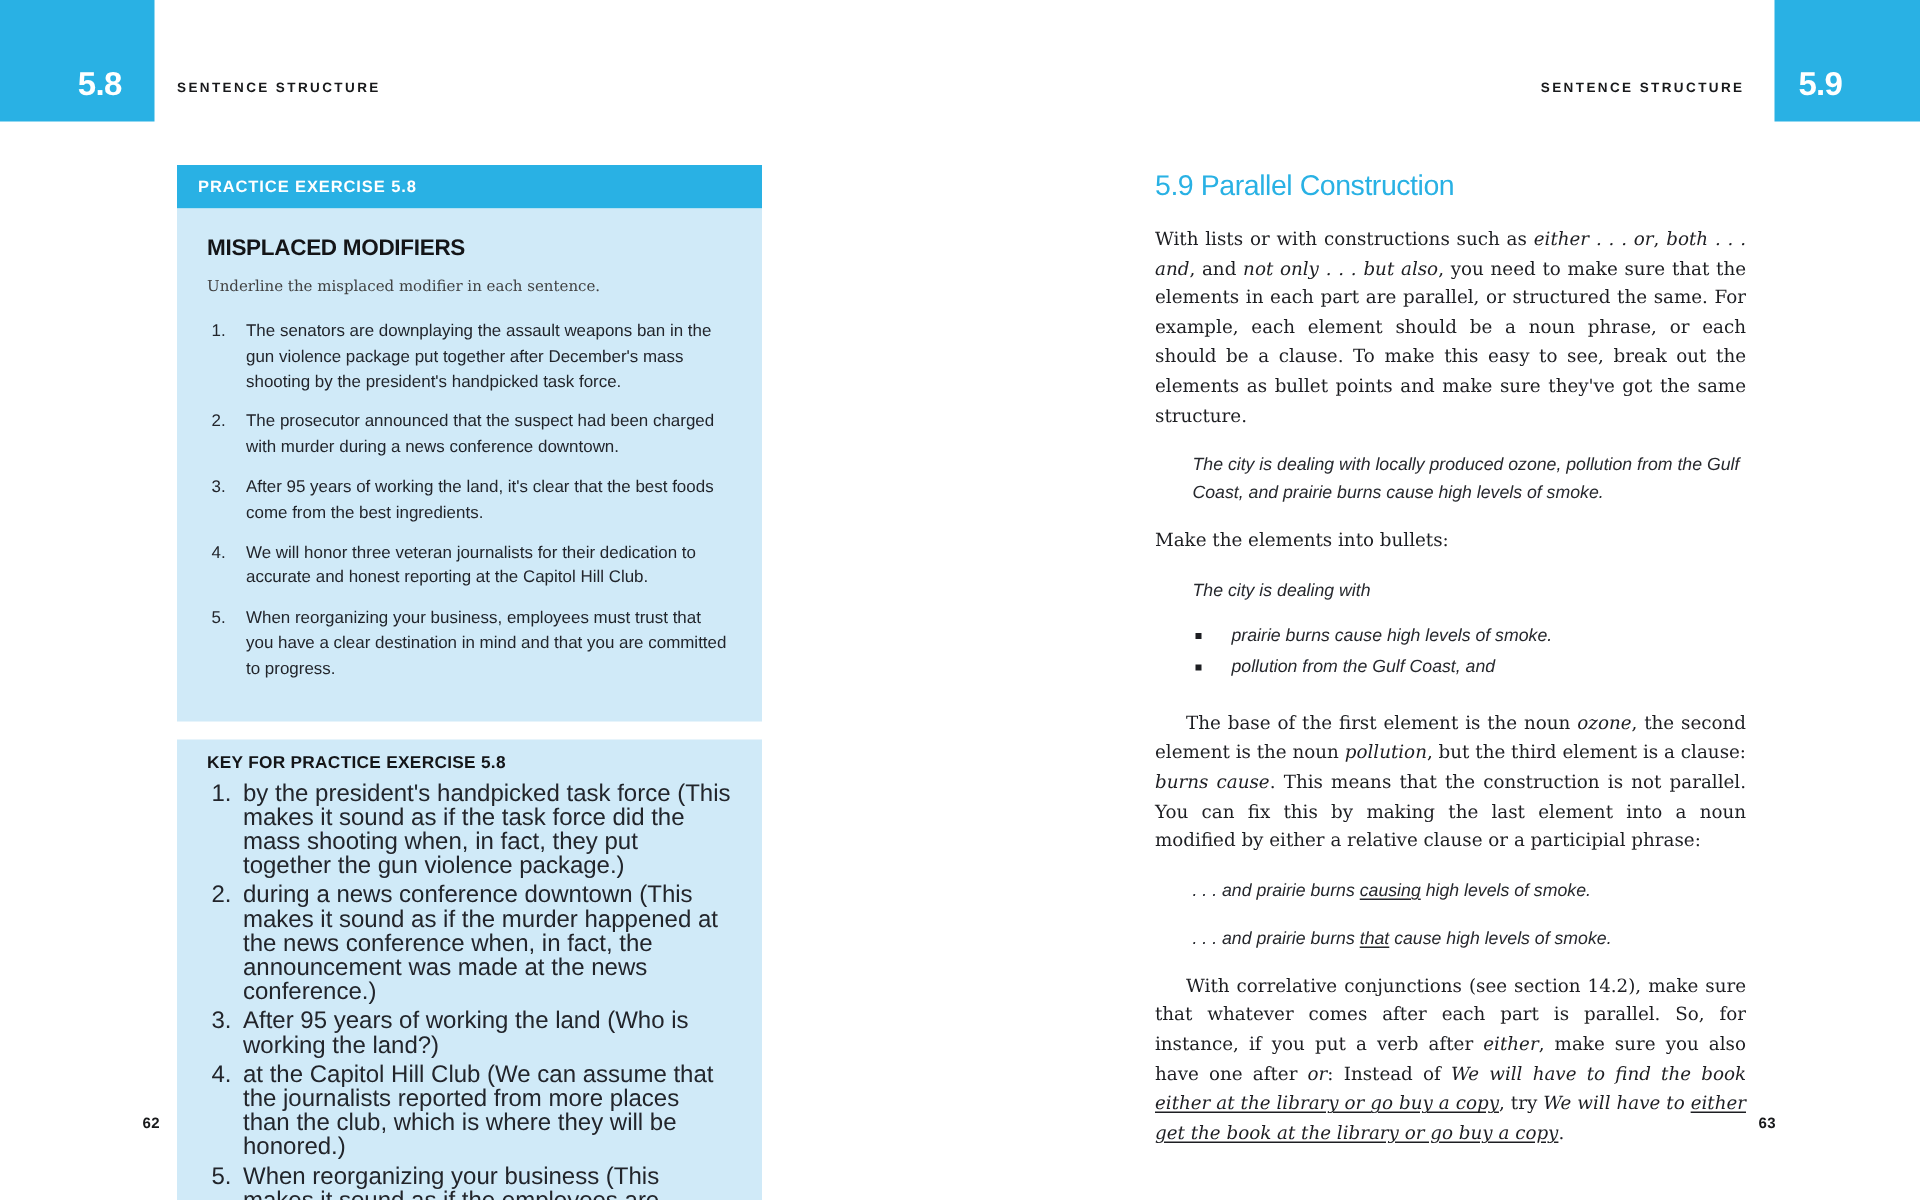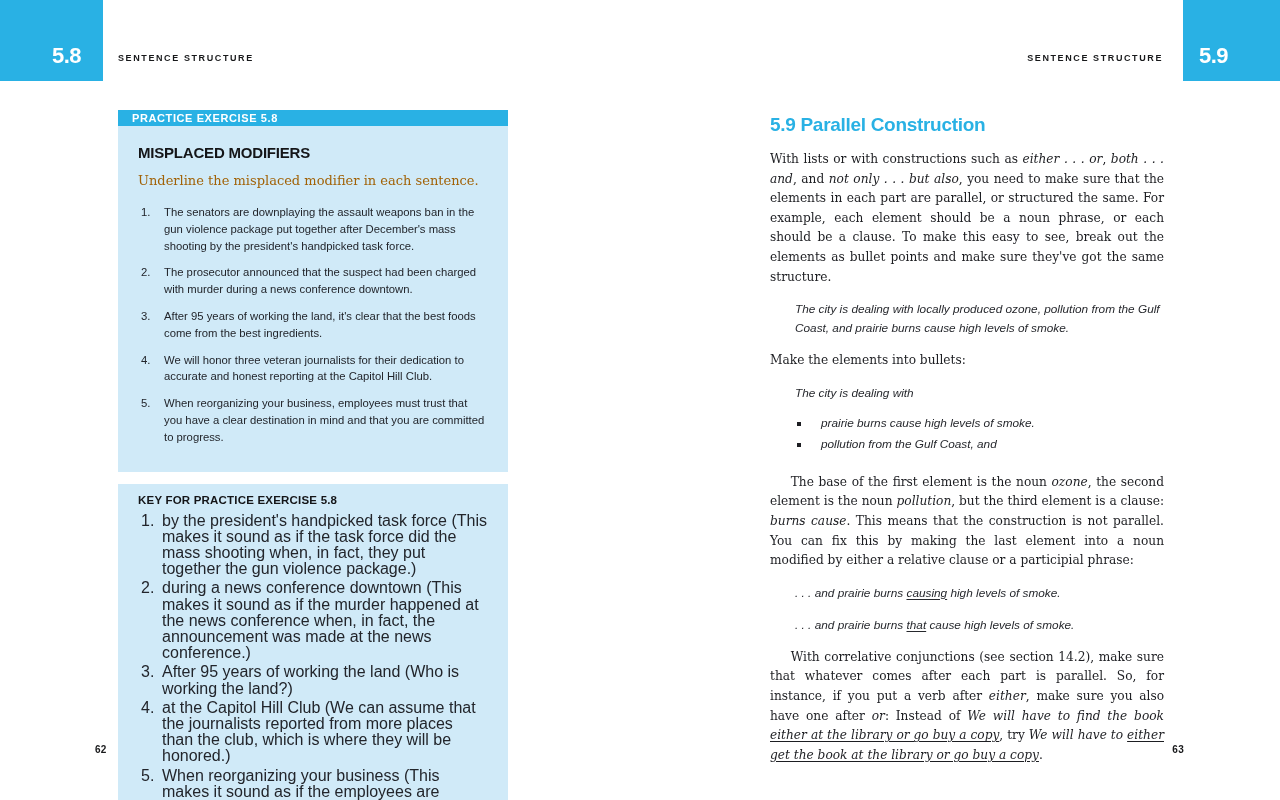--- a/index.html
+++ b/index.html
@@ -26,35 +26,35 @@
     font-size: 9px; font-weight: bold; letter-spacing: 1.6px;
     color: #18191b;
   }
   .running-title.left  { left: 118px; }
   .running-title.right { right: 117px; text-align: right; }
 
   
   .left-col { position: absolute; left: 118px; top: 110px; width: 390px; }
 
   .banner {
-    height: 16px; background: #29b1e4; color: #ffffff;
+    height: 29px; background: #29b1e4; color: #ffffff;
     display: flex; align-items: center; padding-left: 14px;
     font-size: 11px; font-weight: bold; letter-spacing: 0.6px;
   }
   .panel { background: #d0eaf8; padding: 14px 20px 16px 20px; }
   .panel.main { min-height: 326px; }
   .panel.key  { margin-top: 12px; min-height: 224px; padding-top: 10px; }
 
   .panel-title {
     font-size: 15px; font-weight: bold; letter-spacing: -0.2px;
     color: #141518; margin: 4px 0 12px 0;
   }
   .instructions {
     font-family: "DejaVu Serif", serif;
-    font-size: 13px; color: #a16207; margin-bottom: 16px;
+    font-size: 10px; color: #404040; margin-bottom: 16px;
   }
 
   ol.num-list { list-style: none; counter-reset: n; }
   ol.num-list li {
     counter-increment: n; position: relative;
     padding-left: 26px; font-size: 11.3px; line-height: 16.8px;
     color: #22252b; margin-bottom: 10px;
   }
   ol.num-list li::before {
     content: counter(n) "."; position: absolute; left: 3px; top: 0;
@@ -63,21 +63,21 @@
 
   .key-title {
     font-size: 11.5px; font-weight: bold; letter-spacing: 0.2px;
     color: #141518; margin-bottom: 7px;
   }
 
   
   .right-col { position: absolute; left: 770px; top: 114px; width: 394px; }
 
   .section-title {
-    color: #29b1e4; font-size: 19px; font-weight: bold;
+    color: #29b1e4; font-size: 19px; font-weight: normal;
     letter-spacing: -0.3px; margin-bottom: 14px;
   }
   .body-para {
     font-family: "DejaVu Serif", serif;
     font-size: 12.2px; line-height: 19.6px; color: #1d1e22;
     text-align: justify; margin-bottom: 13px;
   }
   .body-para.indent { text-indent: 1.7em; }
   .example {
     font-style: italic; font-size: 11.8px; line-height: 19px;

